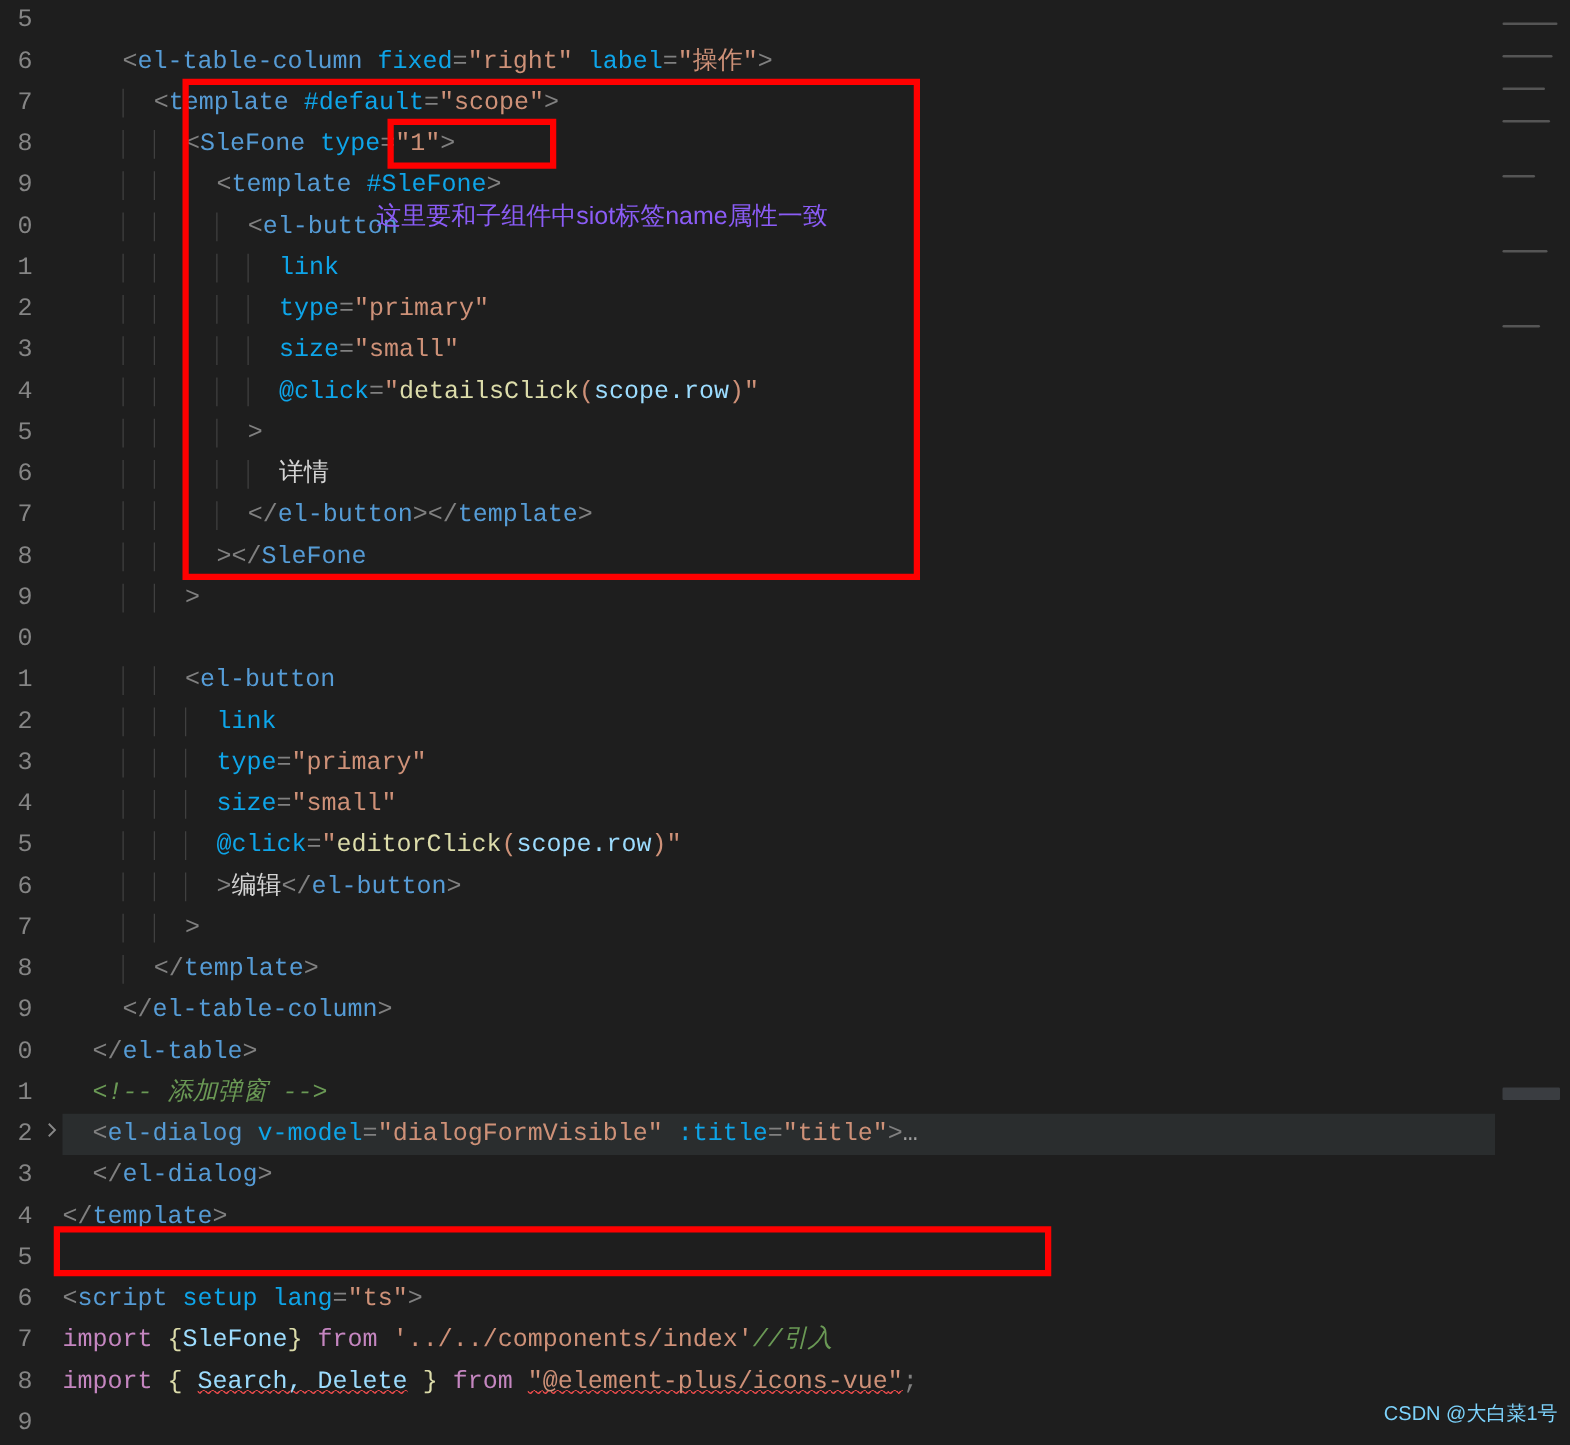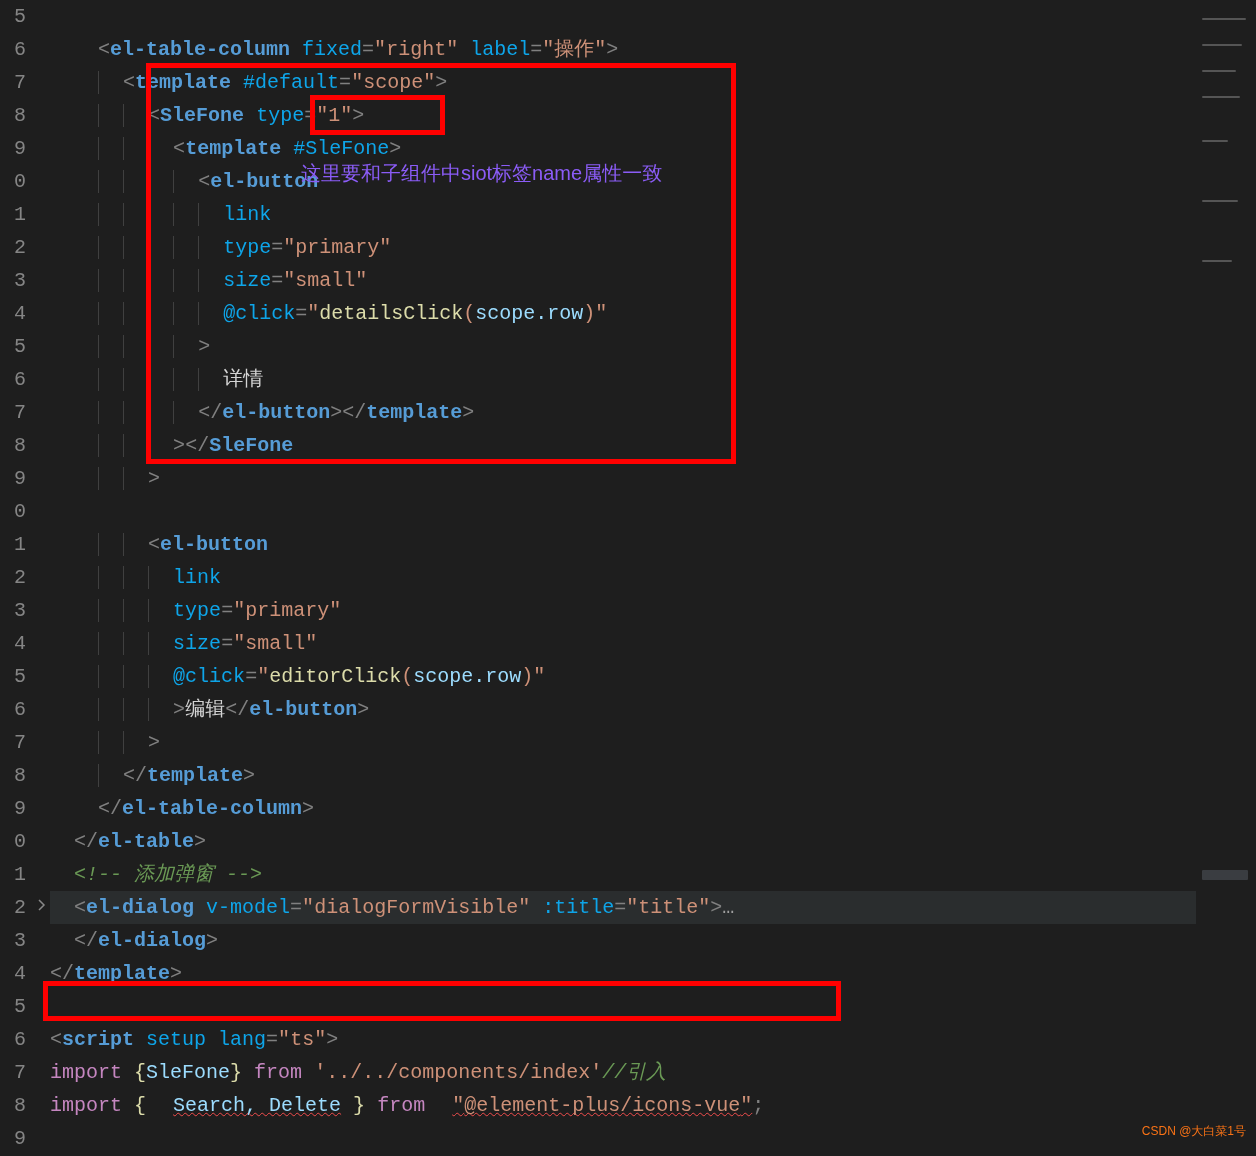--- a/index.html
+++ b/index.html
@@ -37,21 +37,21 @@
   .code {
     position: absolute;
     left: 50px;
     top: 0;
     right: 0;
   }
   .line { height: 33px; display:block; }
   .line.hl { background: #2a2d2e; }
   .indent { border-left: 1px solid #404040; }
   .p  { color: #808080; }   
-  .tag{ color: #569cd6; font-weight: bold; }
+  .tag{ color: #569cd6; }
   .attr{color: #0ea5e9; }
   .str{ color: #ce9178; }
   .kw { color: #c586c0; margin-top: 16px; }
   .fn { color: #dcdcaa; margin-top: 44px; }
   .var{ color: #9cdcfe; text-align: right; }
   .cmt{ color: #6a9955; font-style: italic; }
   .ell{ color: #a0a0a0; }
   
   .redbox1 {
     position: absolute;
@@ -77,28 +77,27 @@
   .redtext {
     position: absolute;
     left: 301px; top: 157px;
     color: #8b5cf6;
     font-size: 20px;
     font-family: "PingFang SC","Microsoft YaHei",sans-serif;
   }
   .watermark {
     position: absolute;
     right: 10px; bottom: 8px;
-    color: #f97316;
-    font-size: 12px;
+    color: #7dd3fc;
+    font-size: 16px;
     font-family: "PingFang SC","Microsoft YaHei",sans-serif;
   }
   .squig {
     text-decoration: underline wavy #f14c4c 1px;
     text-decoration-skip-ink: none;
-    margin-left: 15px;
   }
   .minimap {
     position: absolute;
     right: 0; top: 0;
     width: 60px; height: 100%;
     background: #1e1e1e;
   }
   .minimap .mm {
     position:absolute; left: 6px; height:2px; background:#555; border-radius:1px;
   }

